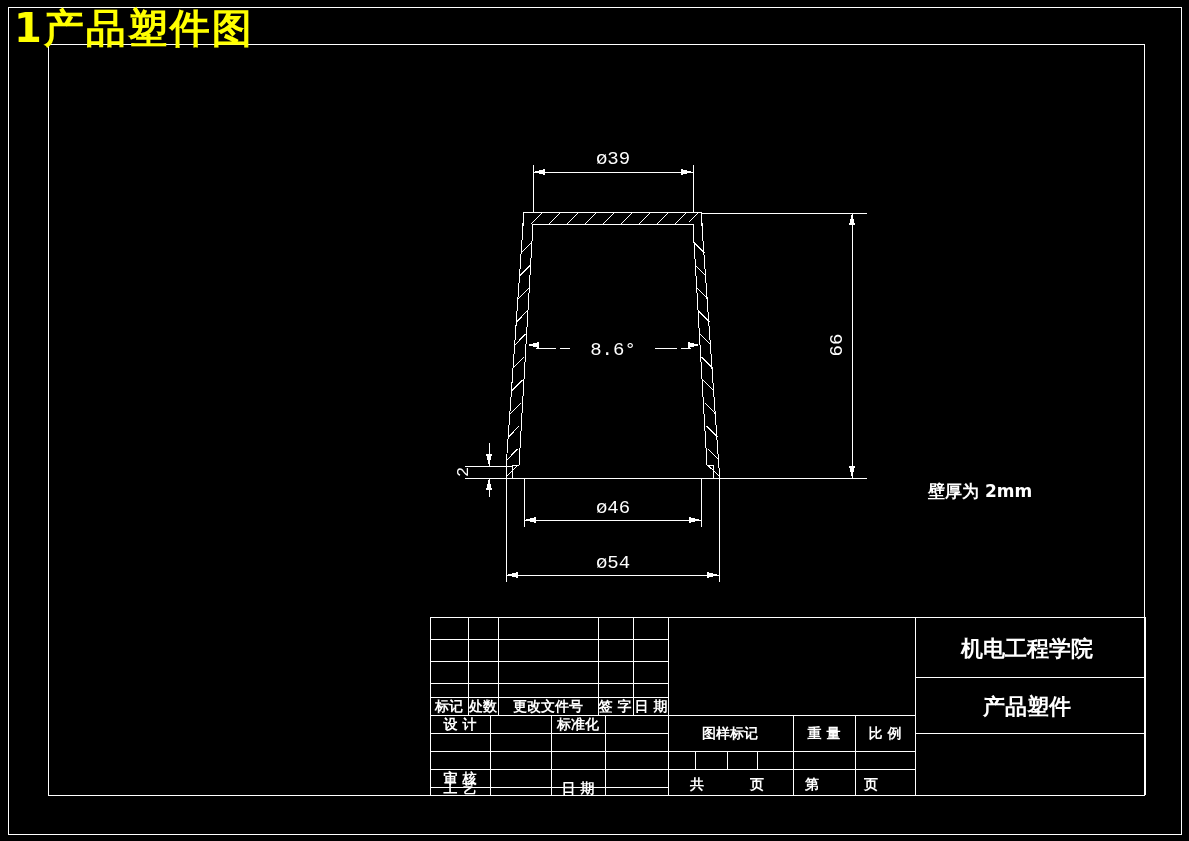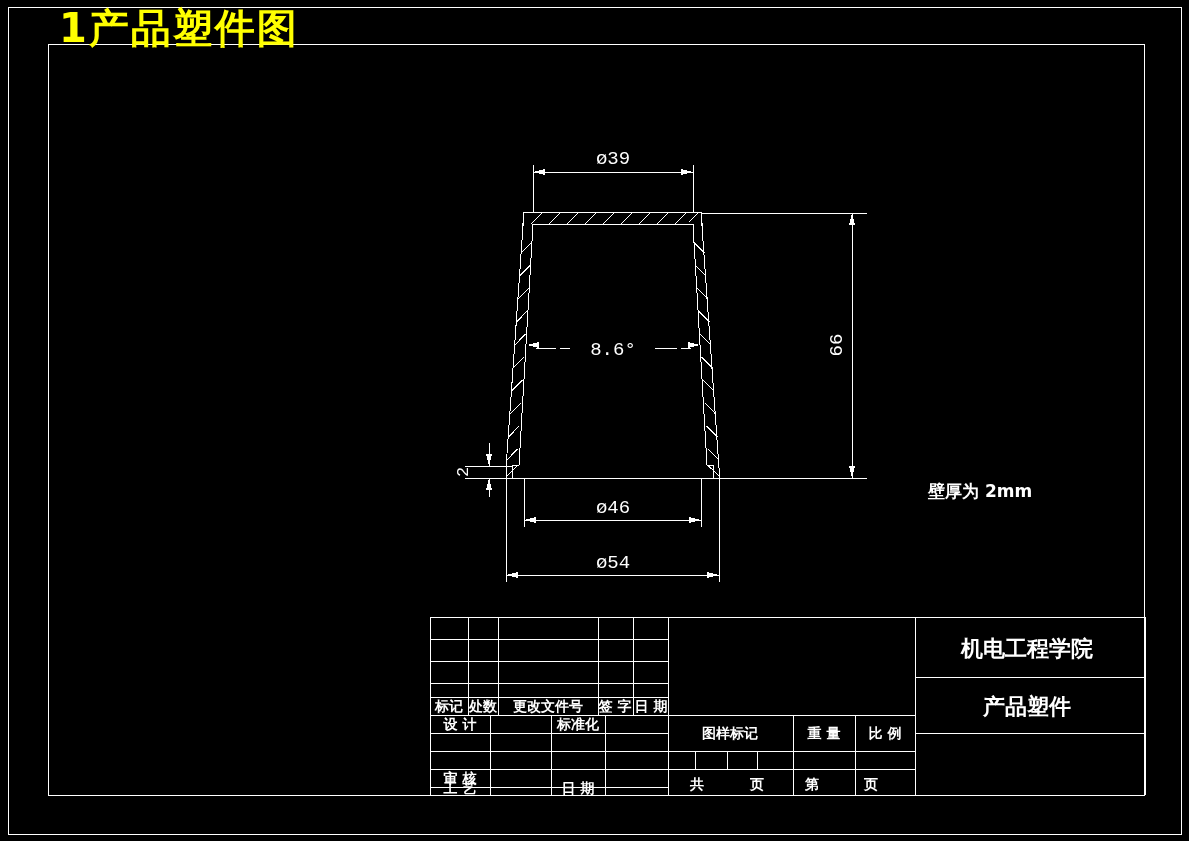--- a/index.html
+++ b/index.html
@@ -32,21 +32,20 @@
     left: 14px;
     top: 2px;
     color: #ffff00;
     font-family: "DejaVu Sans", sans-serif;
     font-size: 40px;
     font-weight: bold;
     letter-spacing: 2px;
     line-height: 52px;
     white-space: nowrap;
     z-index: 5;
-    margin-left: 45px;
   }
 </style>
 </head>
 <body>
 
 <div id="stage">
 
   <div class="heading">1产品塑件图</div>
 
   <svg id="cad-svg" width="1189" height="841" viewBox="0 0 1189 841" shape-rendering="crispEdges">

